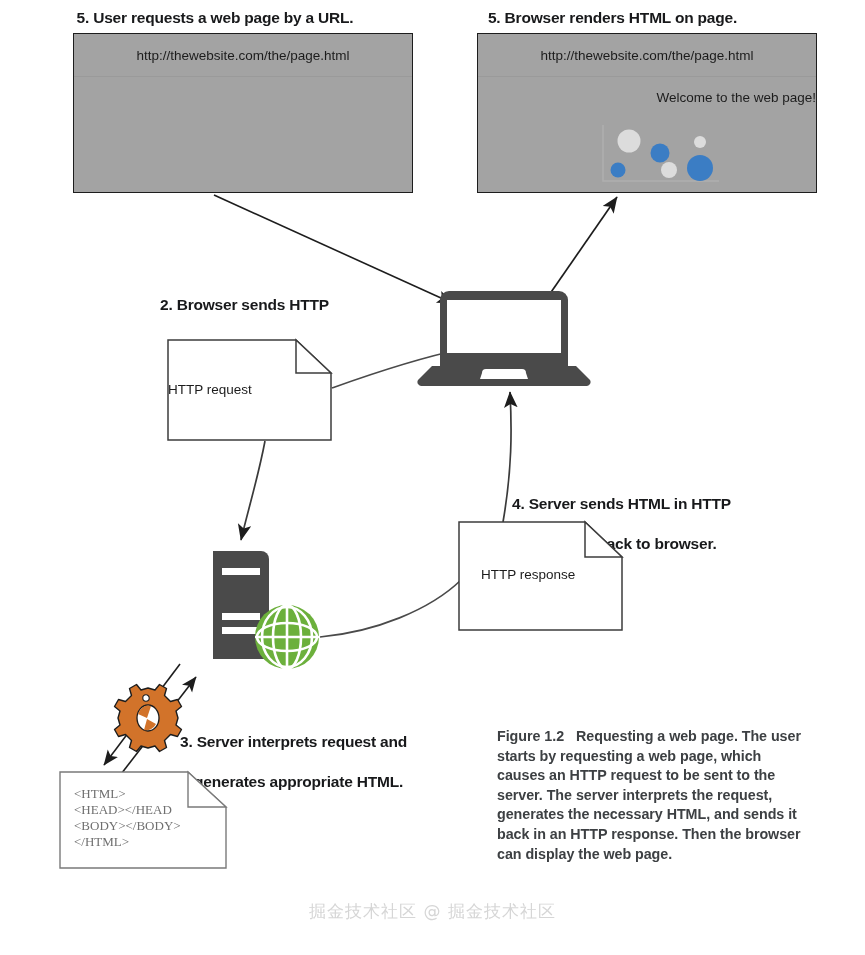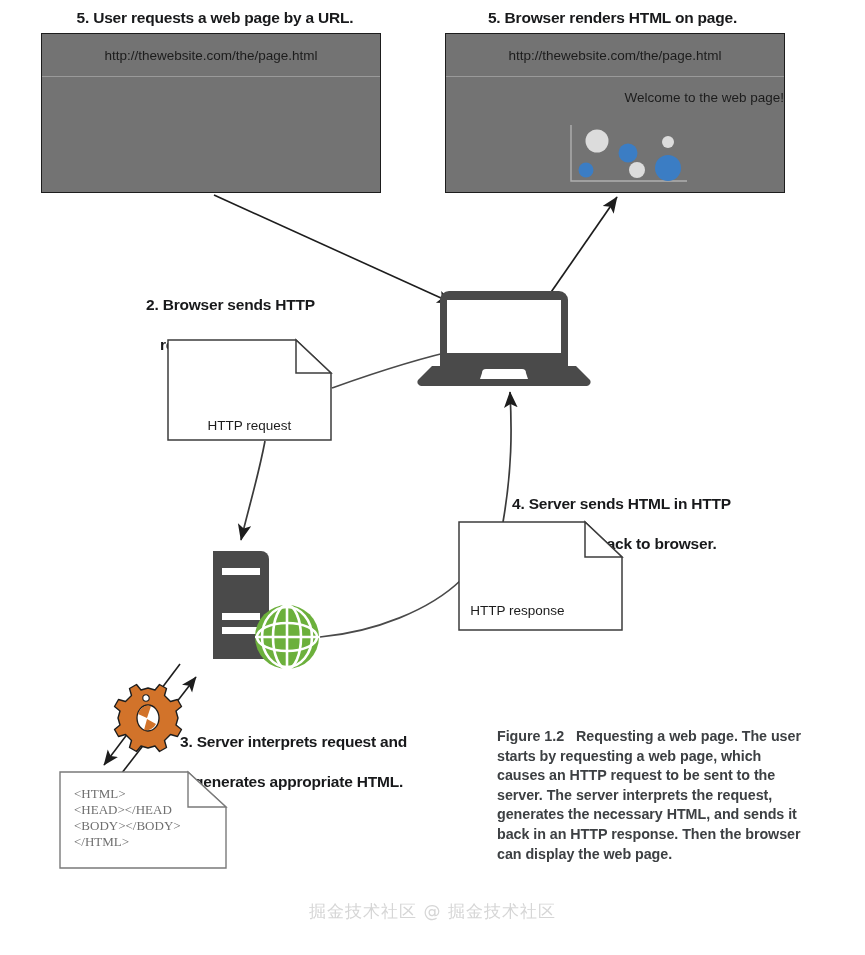--- a/index.html
+++ b/index.html
@@ -18,52 +18,52 @@
     font-family:"Liberation Sans", sans-serif;
     font-weight:bold;
     font-size:15.5px;
     line-height:20px;
     color:#18191b;
     letter-spacing:-0.2px;
     white-space:pre-line;
   }
   #step1-title{left:40px;top:8px;width:350px;text-align:center;}
   #step5-title{left:440px;top:8px;width:345px;text-align:center;}
-  #step2-title{left:146px;top:275px;width:210px;text-align:left;}
+  #step2-title{left:160px;top:275px;width:210px;text-align:left;}
   #step3-title{left:180px;top:712px;width:260px;text-align:left;}
   #step4-title{left:512px;top:474px;width:240px;text-align:left;}
   .indent{display:inline-block;padding-left:14px;}
 
   
-  .browser{position:absolute;border:1.6px solid #1d1d1d;background:#737373;box-sizing:border-box;}
+  .browser{position:absolute;border:1.6px solid #1d1d1d;background:#a3a3a3;box-sizing:border-box;margin-left:32px;}
   #browser1{left:41px;top:33px;width:340px;height:160px;}
   #browser5{left:445px;top:33px;width:340px;height:160px;}
   .url-bar{
     height:42px;border-bottom:1px solid #9a9a9a;
     display:flex;align-items:center;justify-content:center;
     font-size:13.5px;color:#1c1c1c;
   }
   .viewport{position:relative;height:calc(100% - 43px);}
   .welcome{
     text-align:right;font-size:13.5px;color:#1c1c1c;
     padding-top:13px;
   }
 
   
   .bubble-chart{position:absolute;left:123px;top:46px;width:125px;height:62px;}
 
   
   .doc{position:absolute;}
   .doc-label{
     position:absolute;font-size:13.5px;color:#1c1c1c;
-    width:100%;text-align:center;margin-top:36px;
+    width:100%;text-align:left;
   }
   #doc-request{left:168px;top:340px;width:163px;height:100px;}
   #doc-request .doc-label{top:42px;}
-  #doc-response{left:436px;top:522px;width:163px;height:132px;}
+  #doc-response{left:481px;top:522px;width:163px;height:132px;}
   #doc-response .doc-label{top:45px;}
   #doc-html{left:60px;top:772px;width:166px;height:96px;}
 
   .code{
     position:absolute;left:14px;top:14px;
     font-family:Liberation Serif, serif;
     font-size:13px;line-height:16px;color:#6f6f6f;
     white-space:pre;
   }
 

